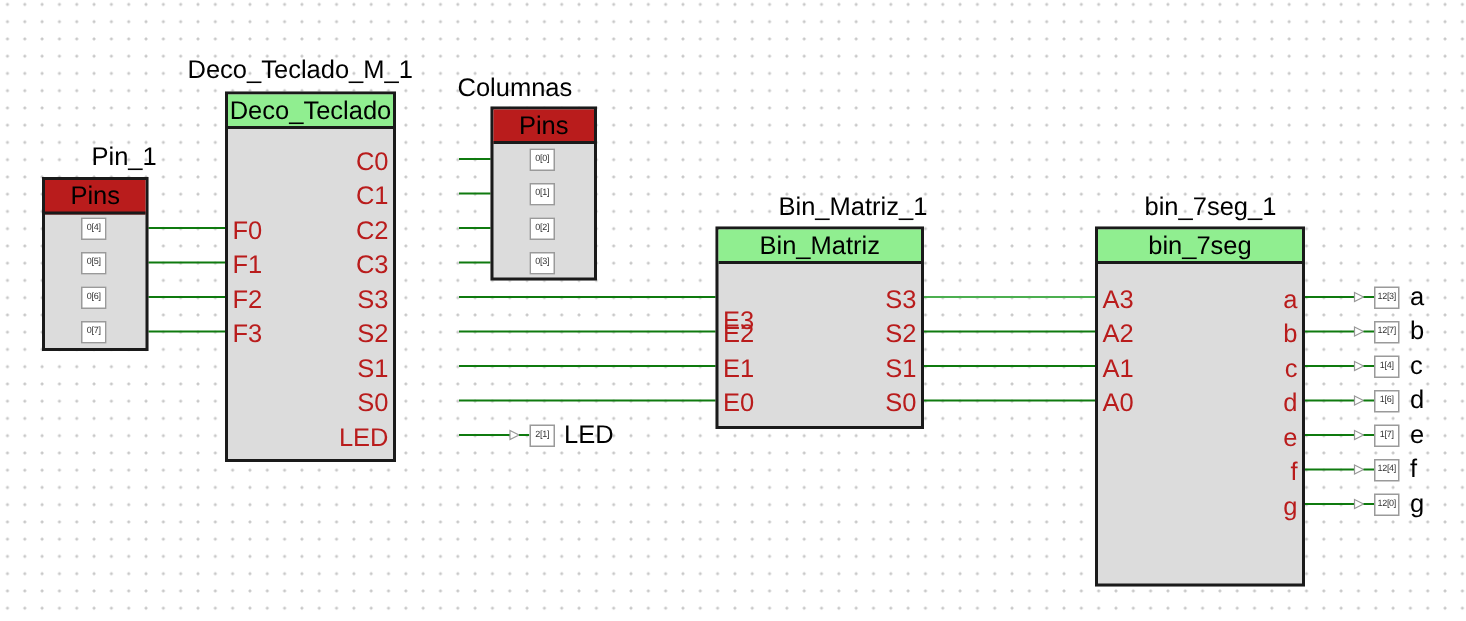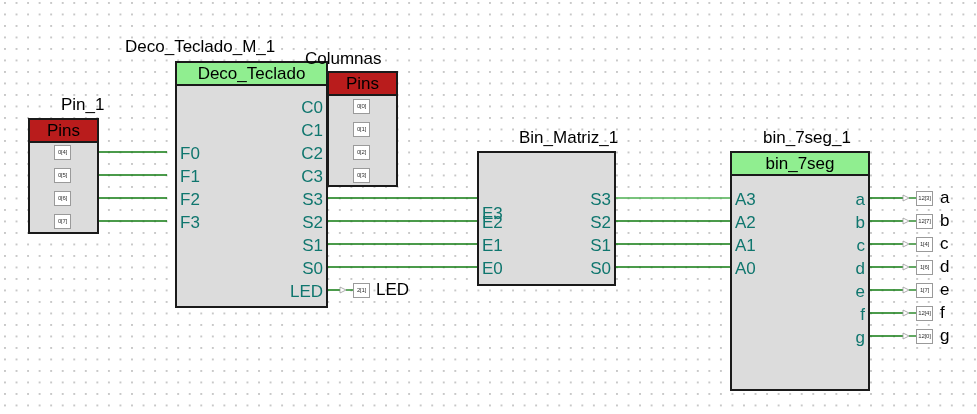--- a/index.html
+++ b/index.html
@@ -19,21 +19,21 @@
     position: absolute; background: #dcdcdc; border: 2px solid #1a1a1a; box-sizing: border-box;
   }
   .block .hdr {
     position: absolute; left: 0; right: 0; top: 0; height: 23px;
     border-bottom: 2px solid #1a1a1a; box-sizing: border-box;
     text-align: center; font-size: 17px; line-height: 21px; color: #000;
   }
   .hdr.green { background: #90ee90; }
   .hdr.pink { background: #b91c1c; }
   .port {
-    position: absolute; font-size: 17px; line-height: 18px; color: #0f766e; white-space: nowrap;
+    position: absolute; font-size: 17px; line-height: 18px; color: #b91c1c; white-space: nowrap;
   }
   .port.left { left: 3px; }
   .port.right { right: 3px; text-align: right; }
   .pinbox {
     position: absolute; width: 17px; height: 15px; background: #fff;
     border: 1px solid #9a9a9a; box-sizing: border-box;
     font-size: 6px; line-height: 13px; text-align: center; color: #333;
     font-family: "Liberation Sans", sans-serif; letter-spacing: -0.2px;
   }
   .outlabel { position: absolute; font-size: 17px; line-height: 18px; color: #000; }
@@ -103,21 +103,21 @@
 <div class="inst-label" style="left:45px;top:96px;margin-left:16px;">Pin_1</div>
 <div class="block" style="left:28px;top:118px;width:71px;height:116px;">
   <div class="hdr pink">Pins</div>
 </div>
 <div class="pinbox" style="left:54px;top:145px;">0[4]</div>
 <div class="pinbox" style="left:54px;top:168px;">0[5]</div>
 <div class="pinbox" style="left:54px;top:191px;">0[6]</div>
 <div class="pinbox" style="left:54px;top:214px;">0[7]</div>
 
 <div class="inst-label" style="left:125px;top:38px;">Deco_Teclado_M_1</div>
-<div class="block" style="left:175px;top:61px;width:153px;height:247px;">
+<div class="block" style="left:150px;top:61px;width:114px;height:247px;">
   <div class="hdr green">Deco_Teclado</div>
   <div class="port left" style="top:82px;">F0</div>
   <div class="port left" style="top:105px;">F1</div>
   <div class="port left" style="top:128px;text-align:center;">F2</div>
   <div class="port left" style="top:151px;">F3</div>
   <div class="port right" style="top:36px;">C0</div>
   <div class="port right" style="top:59px;">C1</div>
   <div class="port right" style="top:82px;">C2</div>
   <div class="port right" style="top:105px;">C3</div>
   <div class="port right" style="top:128px;">S3</div>
@@ -134,20 +134,21 @@
 <div class="pinbox" style="left:353px;top:99px;">0[0]</div>
 <div class="pinbox" style="left:353px;top:122px;">0[1]</div>
 <div class="pinbox" style="left:353px;top:145px;">0[2]</div>
 <div class="pinbox" style="left:353px;top:168px;">0[3]</div>
 
 <div class="pinbox" style="left:353px;top:283px;">2[1]</div>
 <div class="outlabel" style="left:376px;top:281px;">LED</div>
 
 <div class="inst-label" style="left:497px;top:129px;margin-left:22px;">Bin_Matriz_1</div>
 <div class="block" style="left:477px;top:151px;width:139px;height:135px;">
+  <div class="hdr green">Bin_Matriz</div>
   <div class="port left" style="top:32px;margin-top:20px;">E3</div>
   <div class="port left" style="top:61px;">E2</div>
   <div class="port left" style="top:84px;">E1</div>
   <div class="port left" style="top:107px;">E0</div>
   <div class="port right" style="top:38px;">S3</div>
   <div class="port right" style="top:61px;">S2</div>
   <div class="port right" style="top:84px;">S1</div>
   <div class="port right" style="top:107px;">S0</div>
 </div>
 

